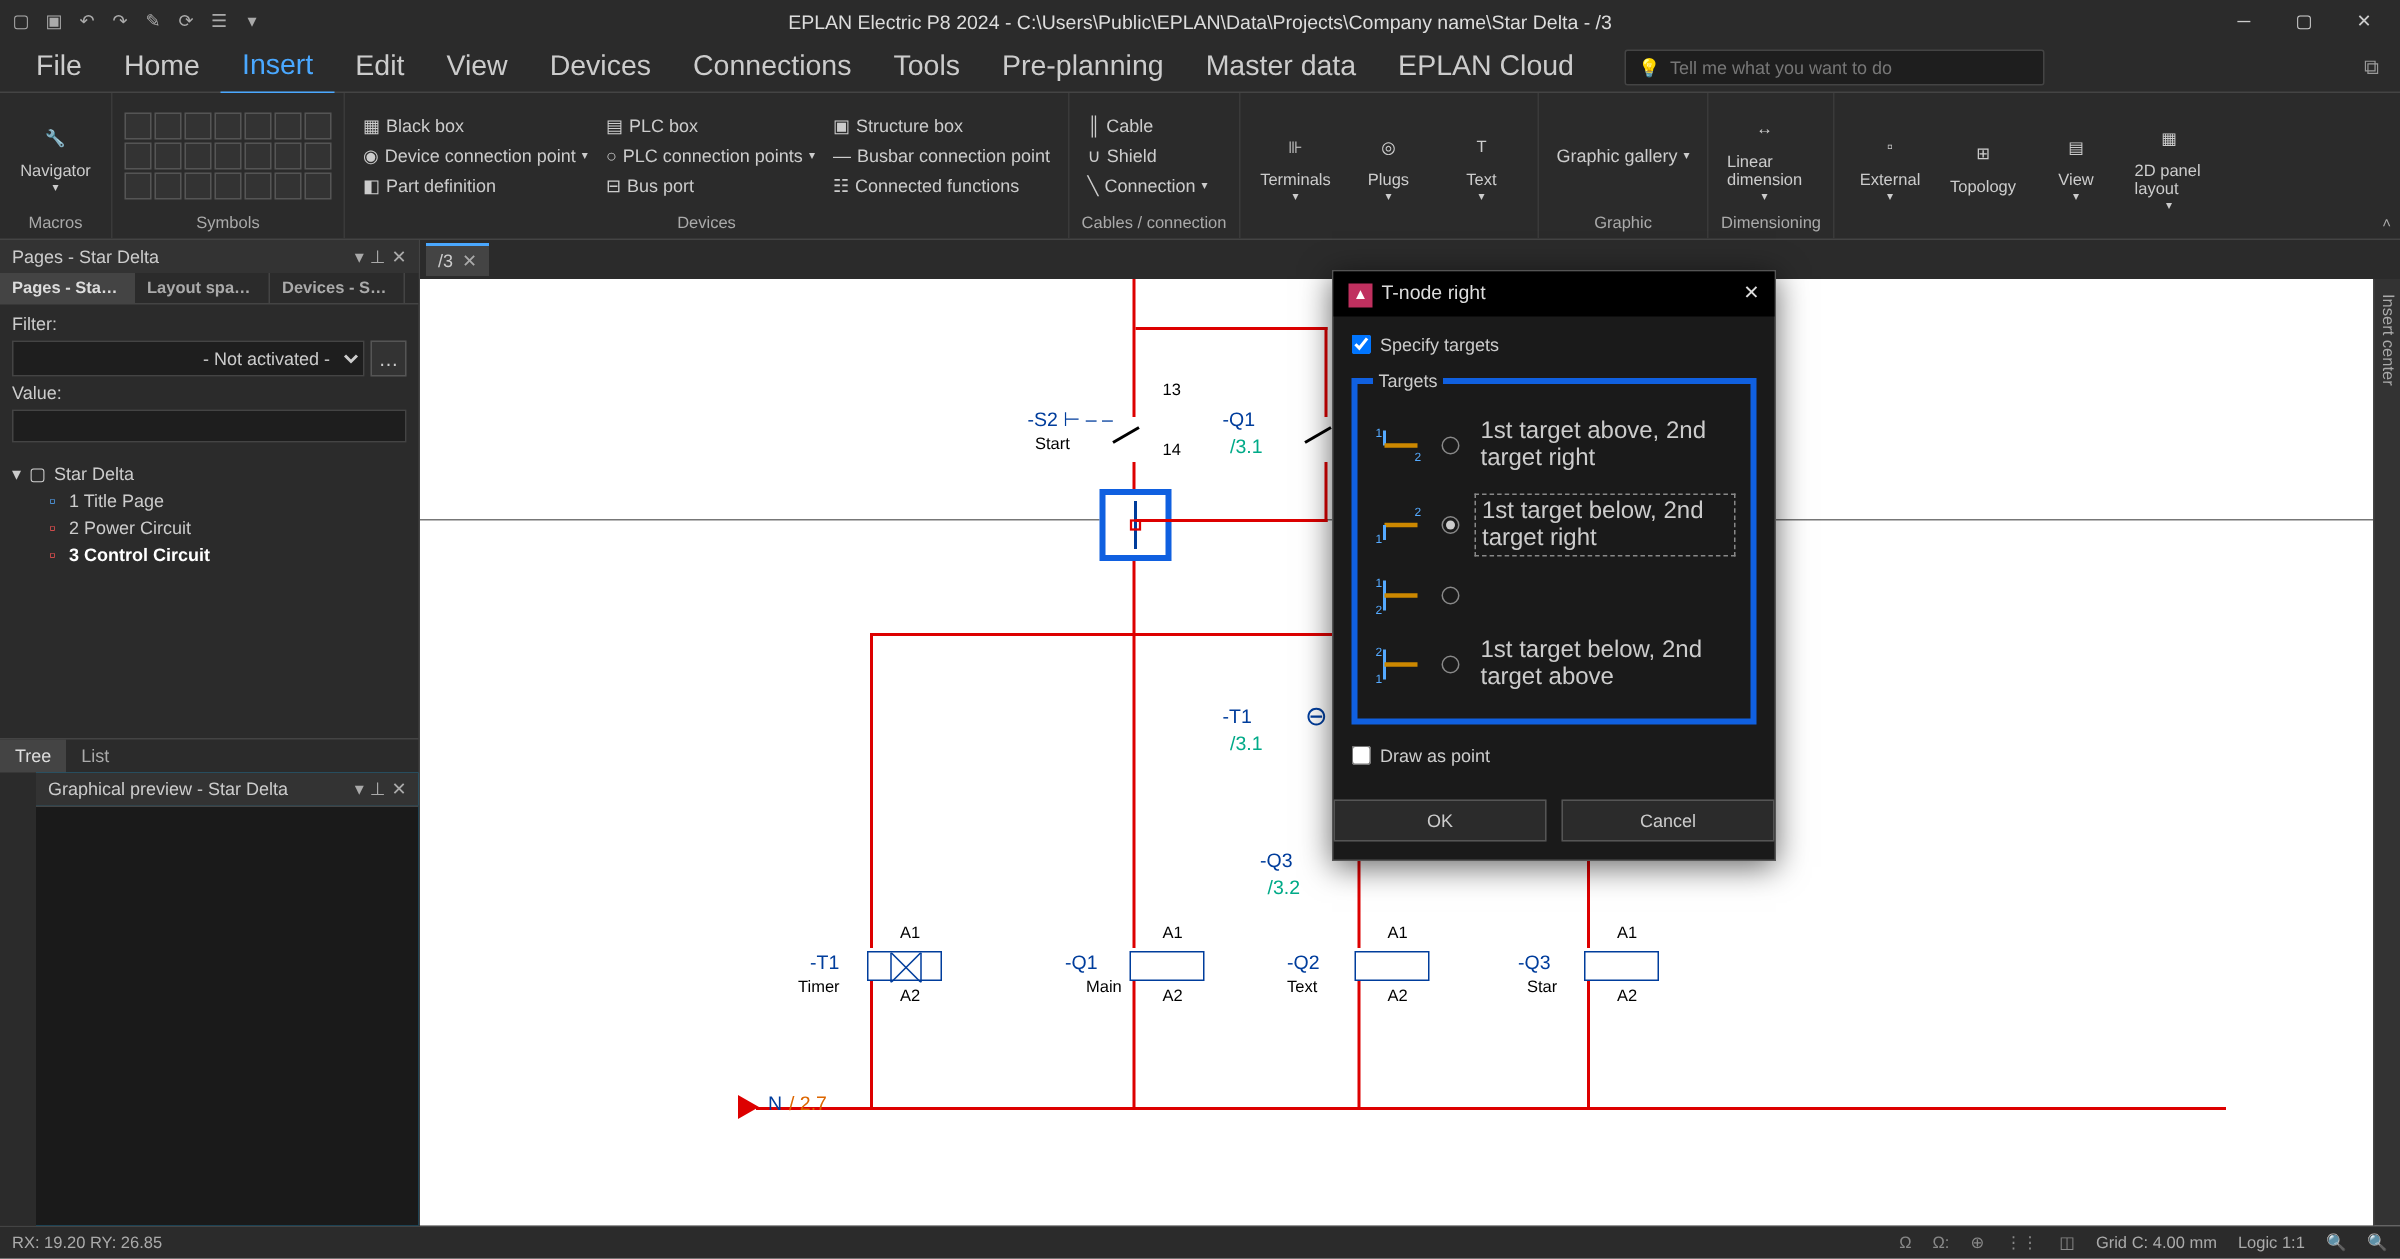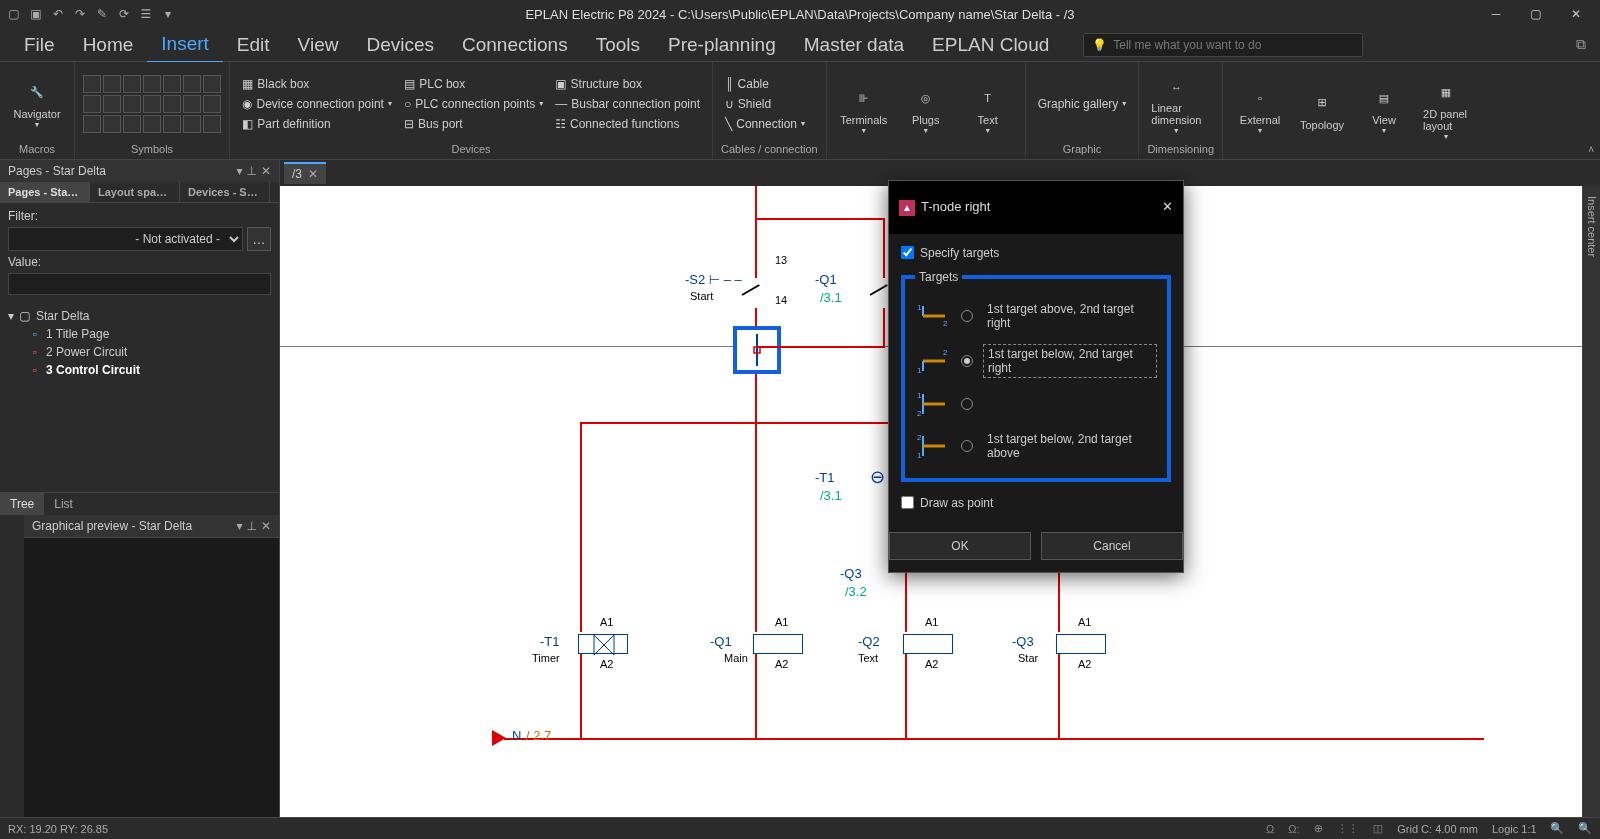--- a/index.html
+++ b/index.html
@@ -72,31 +72,31 @@
 .schematic-text.black { color: #000; font-size: 11px; }
 .schematic-text.orange { color: #d60; }
 .coil-box { position: absolute; width: 50px; height: 20px; border: 1px solid #003d9c; }
 .contact-diag { position: absolute; width: 20px; height: 2px; background: #000; transform: rotate(-30deg); transform-origin: left center; }
 .selected-symbol { position: absolute; width: 48px; height: 48px; border: 4px solid #1060e0; background: #fff; }
 .right-sidebar { position: absolute; right: 0; top: 26px; bottom: 0; width: 18px; background: #333; border-left: 1px solid #444; display: flex; align-items: flex-start; justify-content: center; padding-top: 10px; }
 .right-sidebar .vtext { writing-mode: vertical-rl; text-orientation: mixed; color: #aaa; font-size: 11px; cursor: pointer; }
 
 
 .dialog { position: absolute; background: #1a1a1a; border: 1px solid #555; box-shadow: 0 4px 20px rgba(0,0,0,0.6); width: 296px; }
-.dialog-titlebar { background: #000; padding: 18px 10px; display: flex; justify-content: space-between; color: #ddd; font-size: 13px; }
+.dialog-titlebar { background: #000; padding: 6px 10px; display: flex; justify-content: space-between; color: #ddd; font-size: 13px; }
 .dialog-titlebar .dlg-icon { width: 16px; height: 16px; background: #c0305f; display: inline-flex; align-items: center; justify-content: center; color: #fff; font-size: 10px; margin-right: 6px; }
 .dialog-body { padding: 12px; }
 .dlg-checkbox { display: flex; align-items: center; gap: 6px; color: #ccc; font-size: 12px; margin-bottom: 10px; }
 .targets-fieldset { border: 4px solid #1060e0; padding: 10px; margin-bottom: 14px; }
 .targets-fieldset legend { color: #ccc; font-size: 12px; padding: 0 4px; }
 .target-option { display: flex; align-items: center; gap: 10px; padding: 6px 0; cursor: pointer; }
 .target-option .opt-icon { width: 36px; height: 28px; display: flex; align-items: center; justify-content: center; }
 .target-option .opt-radio { width: 12px; height: 12px; border: 1px solid #888; border-radius: 50%; display: flex; align-items: center; justify-content: center; }
 .target-option .opt-radio.checked::after { content: ""; width: 6px; height: 6px; background: #ccc; border-radius: 50%; }
-.target-option .opt-label { flex: 1; color: #ccc; font-size: 12px; padding: 2px 4px; }
+.target-option .opt-label { flex: 1; color: #ccc; font-size: 16px; padding: 2px 4px; }
 .target-option .opt-label.selected { border: 1px dashed #888; }
 .dialog-buttons { display: flex; gap: 10px; justify-content: center; padding: 0 0 12px; border-radius: 11px; }
 .dialog-buttons button { flex: 1; background: #2b2b2b; border: 1px solid #555; color: #ccc; padding: 6px 0; font-size: 12px; cursor: pointer; }
 
 
 .statusbar { height: 22px; background: #2b2b2b; border-top: 1px solid #444; display: flex; align-items: center; padding: 0 8px; color: #aaa; font-size: 11px; }
 .statusbar .status-right { margin-left: auto; display: flex; gap: 14px; align-items: center; }
 .statusbar .status-icon { color: #888; cursor: pointer; }
 </style>
 </head>

